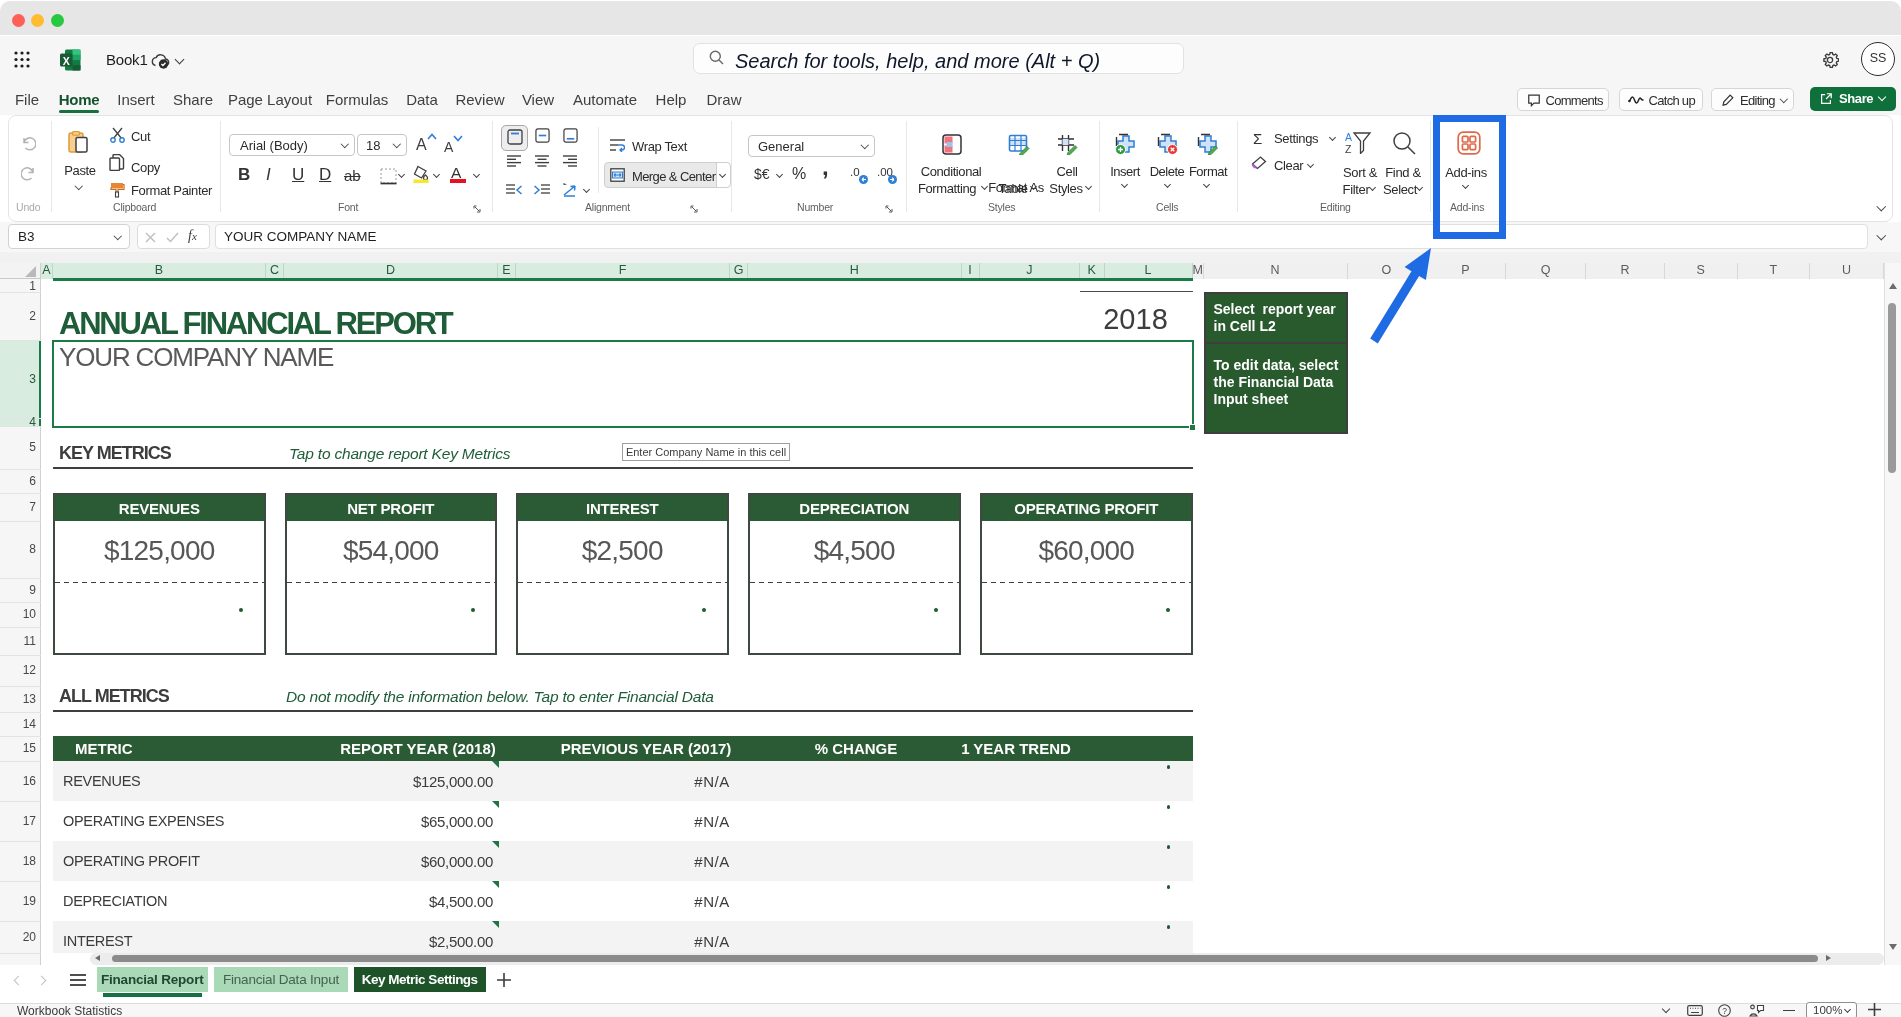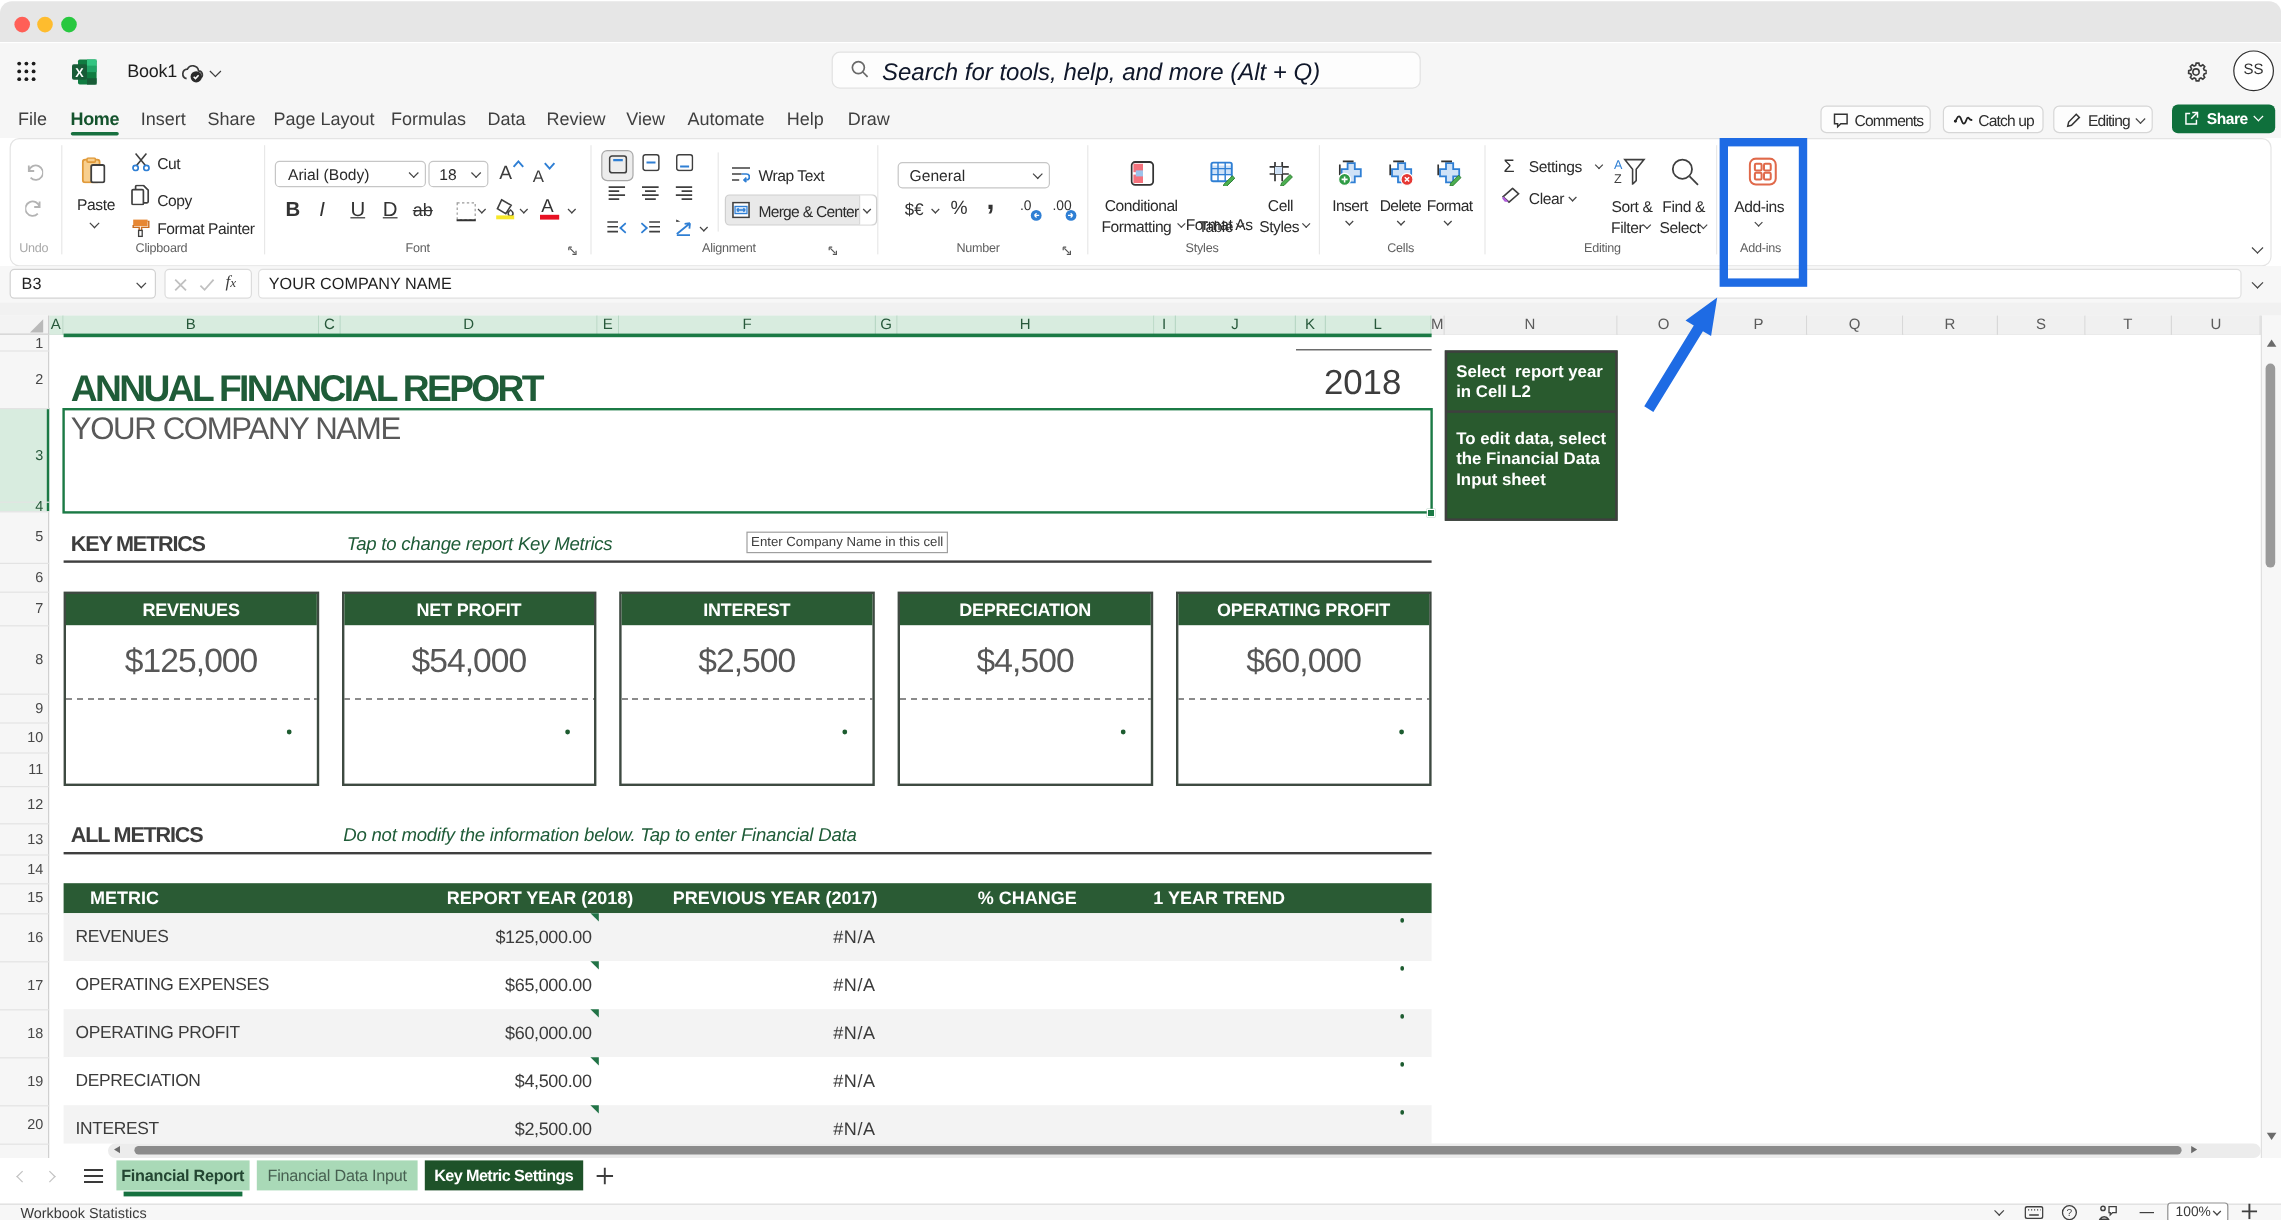--- a/index.html
+++ b/index.html
@@ -570,21 +570,21 @@
           <div class="cv">$60,000</div>
           <div class="cd"></div>
         </div>
 
       <div class="ab" style="left:59px;top:434px;font-size:18px;font-weight:bold;color:#3d3d3d;letter-spacing:-1px;">ALL METRICS</div>
       <div class="ab" style="left:286px;top:436px;font-size:15.5px;font-style:italic;color:#1f5c38;letter-spacing:-0.2px;">Do not modify the information below. Tap to enter Financial Data</div>
       <div class="ab" style="left:53px;top:457.5px;width:1139.5px;height:2.5px;background:#3f3f3f;"></div>
 
       <div class="ab" style="left:53px;top:483.5px;width:1139.5px;height:25px;background:#2a5b34;color:#fff;font-weight:bold;font-size:15px;">
         <span class="ab" style="left:22px;top:4px;">METRIC</span>
-        <span class="ab" style="left:365px;top:4px;transform:translateX(-50%);margin-left:32px;">REPORT YEAR (2018)</span>
+        <span class="ab" style="left:365px;top:4px;transform:translateX(-50%);">REPORT YEAR (2018)</span>
         <span class="ab" style="left:593px;top:4px;transform:translateX(-50%);">PREVIOUS YEAR (2017)</span>
         <span class="ab" style="left:803px;top:4px;transform:translateX(-50%);">% CHANGE</span>
         <span class="ab" style="left:963px;top:4px;transform:translateX(-50%);">1 YEAR TREND</span>
       </div>
       <div class="trow ab" style="top:508.5px;background:#f3f3f3;">
           <span class="tl">REVENUES</span>
           <span class="tv">$125,000.00</span>
           <span class="tn">#N/A</span>
           <i class="tri"></i>
           <i class="dot2"></i>

